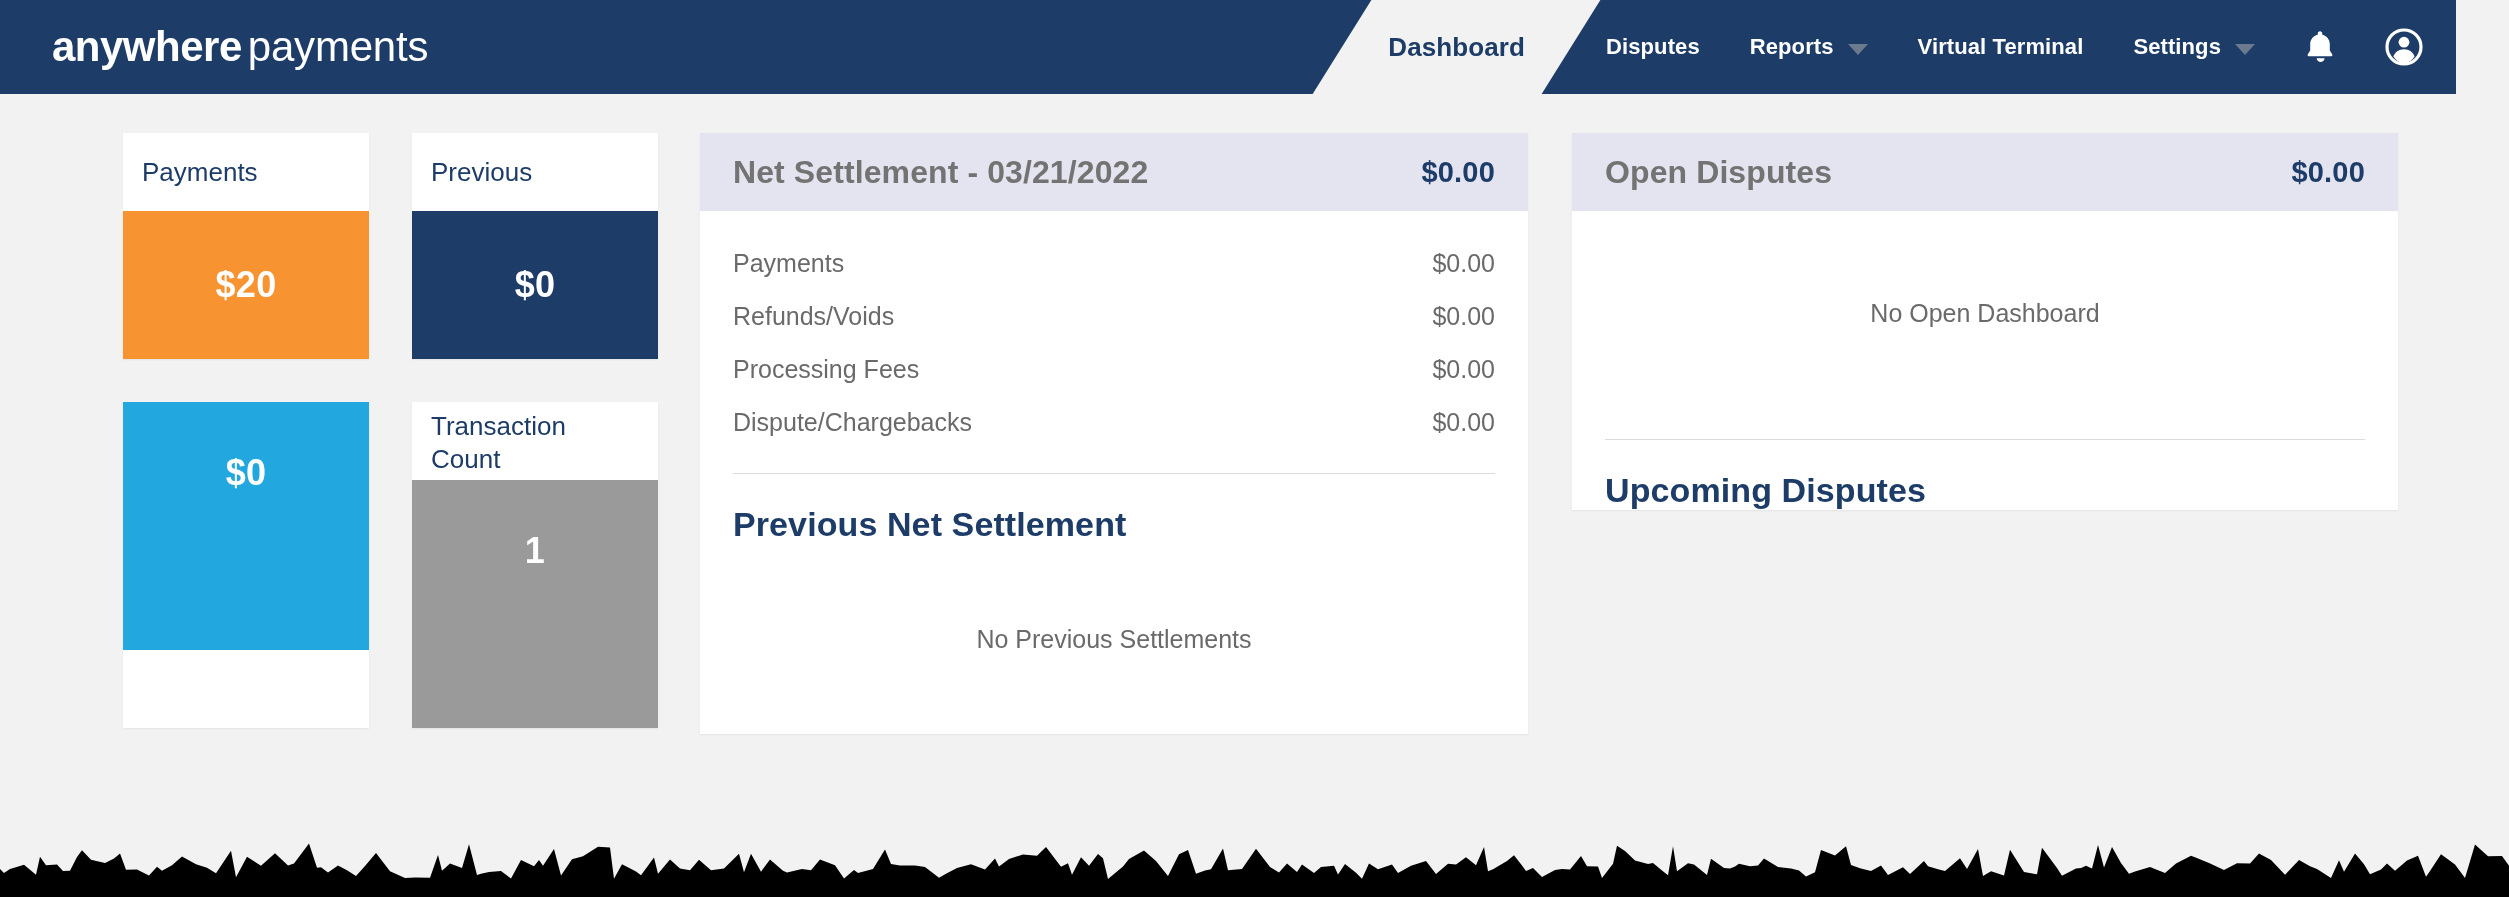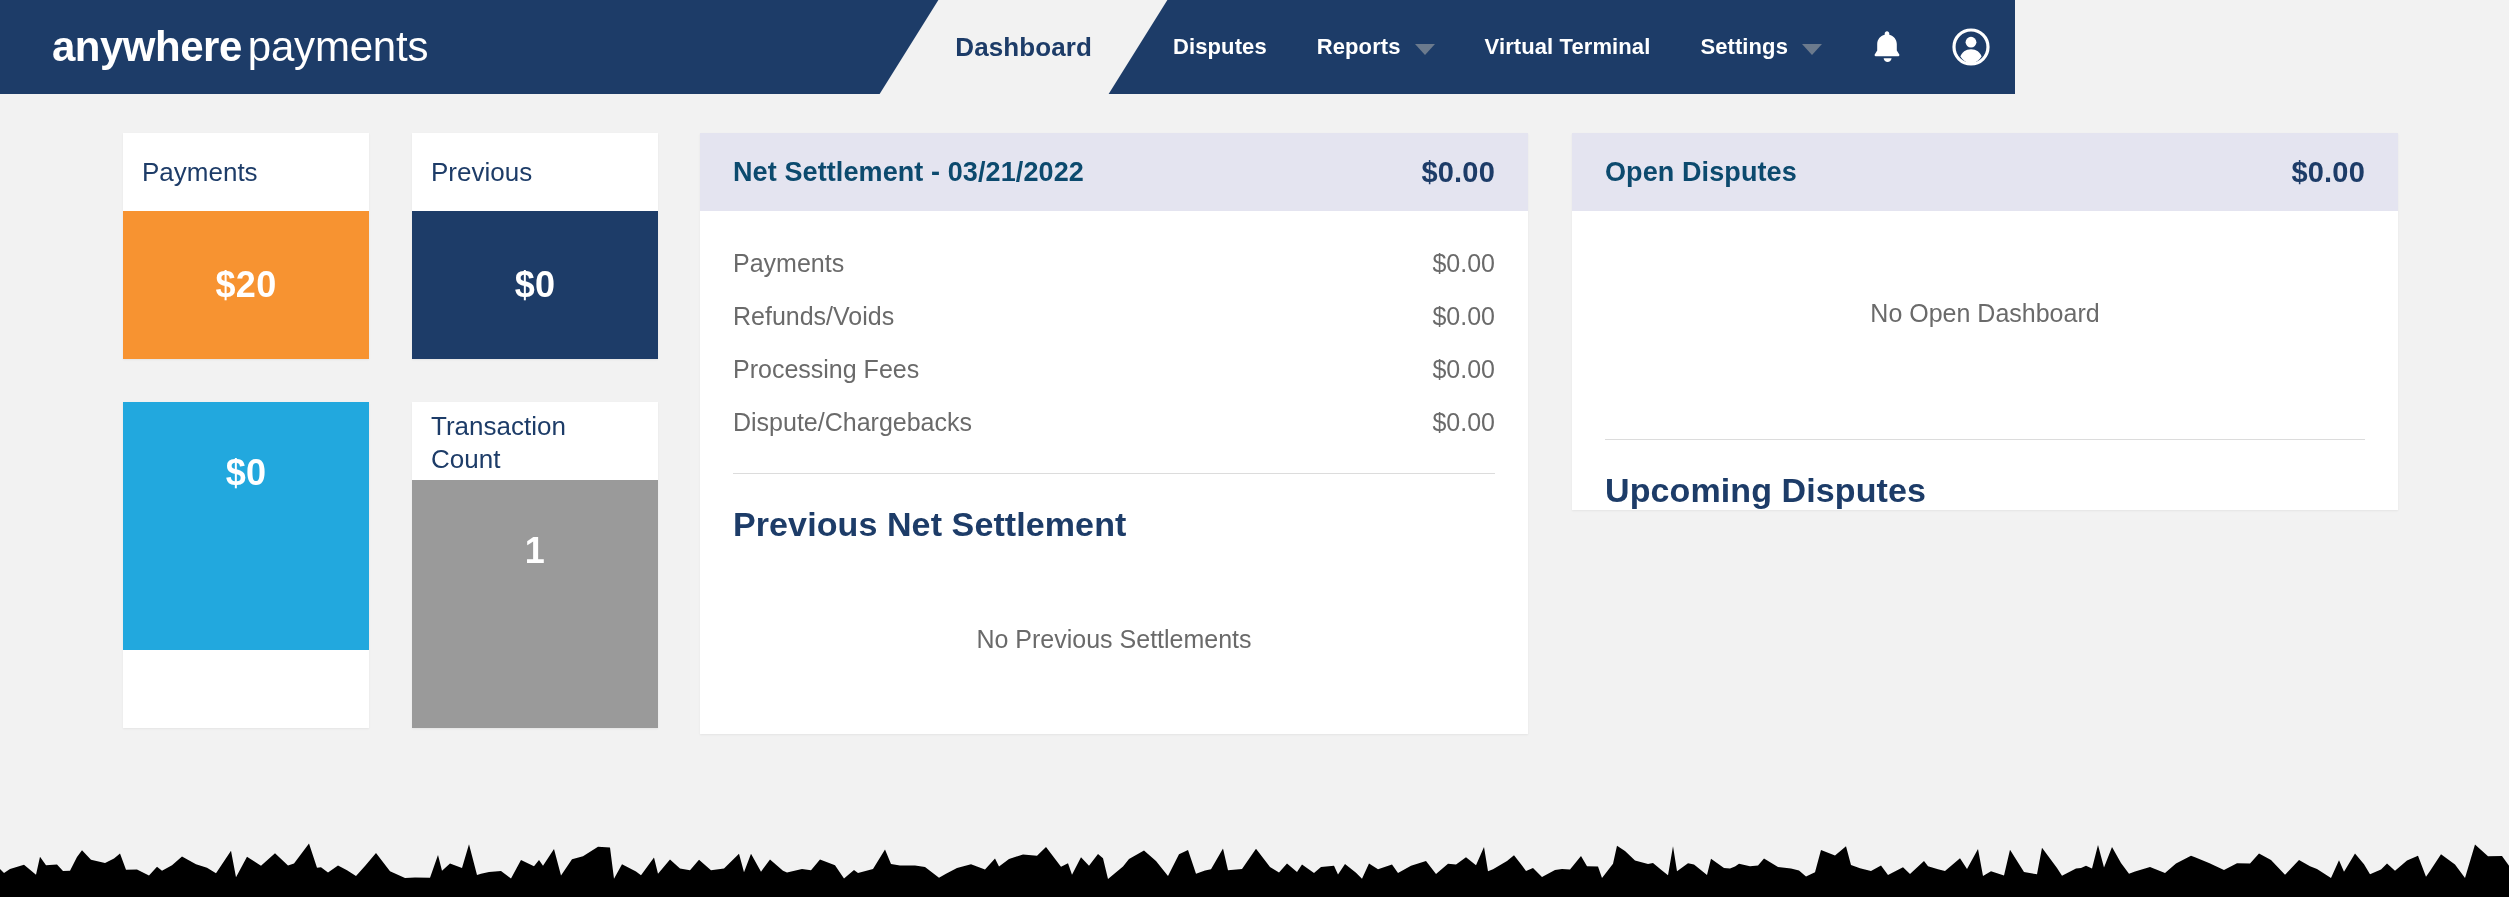--- a/index.html
+++ b/index.html
@@ -13,21 +13,21 @@
 
   body {
     background: #F2F2F2;
     font-family: "Liberation Sans", sans-serif;
     -webkit-font-smoothing: antialiased;
   }
 
   
   .topnav {
     position: relative;
-    width: 2015px;
+    width: 2456px;
     height: 94px;
     background: #1D3C68;
     display: flex;
     align-items: center;
     overflow: hidden;
   }
 
   .brand {
     position: absolute;
     left: 52px;
@@ -47,21 +47,21 @@
   .brand-light {
     color: #FFFFFF;
     font-size: 42px;
     font-weight: 300;
     letter-spacing: -0.2px;
     margin-left: 6px;
   }
 
   .nav-right {
     position: absolute;
-    right: 0;
+    right: 8px;
     top: 0;
     height: 94px;
     display: flex;
     align-items: center;
   }
 
   
   .tab-active {
     position: relative;
     height: 94px;
@@ -184,22 +184,22 @@
 
   .panel-head {
     background: #E4E4F0;
     height: 78px;
     display: flex;
     align-items: center;
     justify-content: space-between;
     padding: 0 33px;
   }
   .panel-head-title {
-    color: #0c4a6e;
-    font-size: 27px;
+    color: #737373;
+    font-size: 32px;
     font-weight: 700;
     letter-spacing: 0.1px;
   }
   .panel-head-amount {
     color: #1D3C68;
     font-size: 29px;
     font-weight: 700;
     letter-spacing: 0.2px;
   }
 

